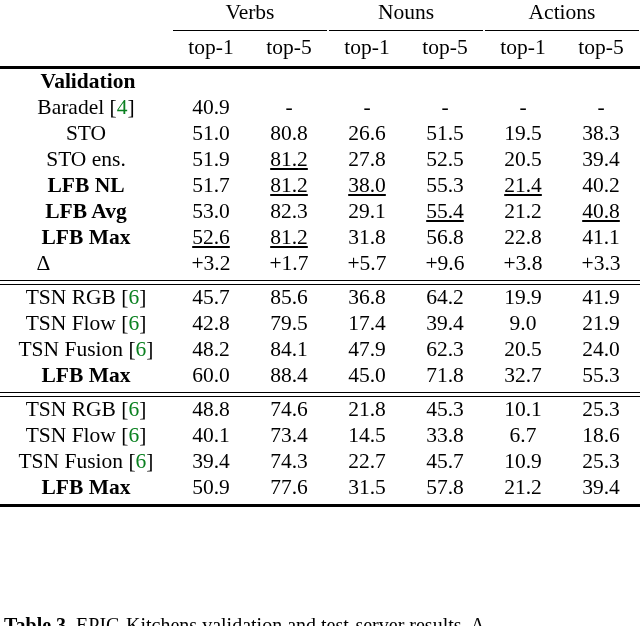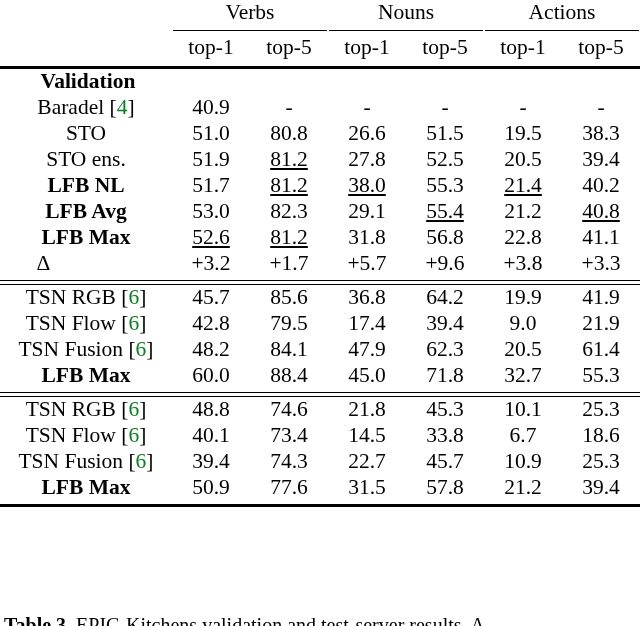--- a/index.html
+++ b/index.html
@@ -287,21 +287,21 @@
           <td class="num"><span class="val">9.0</span></td>
           <td class="num"><span class="val">21.9</span></td>
         </tr>
         <tr class="data-row">
           <td class="label"><span>TSN Fusion</span><span><span> [</span><span class="cite-num" style="color: rgb(10, 128, 32);">6</span><span>]</span></span></td>
           <td class="num"><span class="val">48.2</span></td>
           <td class="num"><span class="val">84.1</span></td>
           <td class="num"><span class="val">47.9</span></td>
           <td class="num"><span class="val">62.3</span></td>
           <td class="num"><span class="val">20.5</span></td>
-          <td class="num"><span class="val">61.4</span></td>
+          <td class="num"><span class="val">24.0</span></td>
         </tr>
         <tr class="data-row">
           <td class="label bold"><span>LFB Max</span></td>
           <td class="num b"><span class="val">60.0</span></td>
           <td class="num b"><span class="val">88.4</span></td>
           <td class="num b"><span class="val">45.0</span></td>
           <td class="num b"><span class="val">71.8</span></td>
           <td class="num b"><span class="val">32.7</span></td>
           <td class="num b"><span class="val">55.3</span></td>
         </tr>

